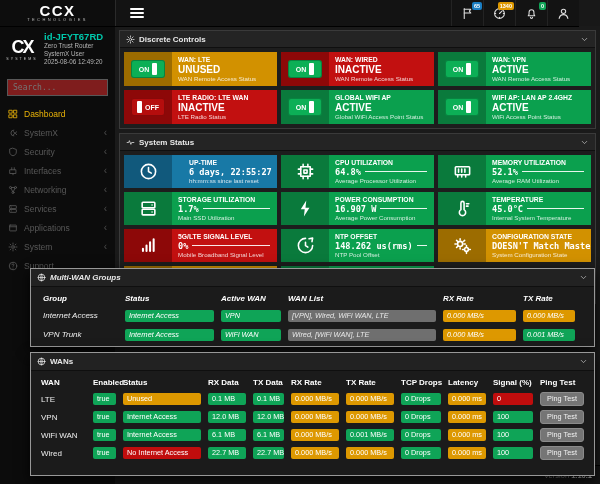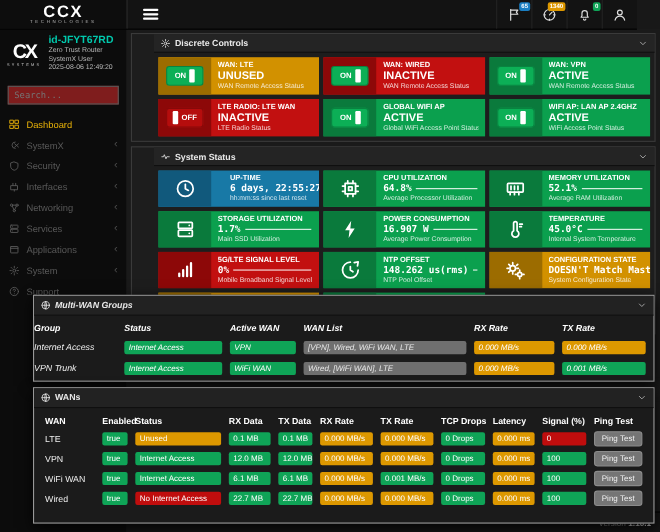--- a/index.html
+++ b/index.html
@@ -33,21 +33,21 @@
   .search-wrap{margin:6px 7px 8px 7px;}
   .search-input{width:100%;box-sizing:border-box;height:17px;background:#7f1d1d;border:1px solid #585858;
     color:#9a9a9a;font-family:"DejaVu Sans Mono",monospace;font-size:8px;padding:0 5px;outline:none;}
   .nav-item{display:flex;align-items:center;height:19px;padding:0 8px;gap:6px;color:#585858;cursor:pointer;}
   .nav-item.active{color:#eab308;}
   .nav-label{font-size:8.5px;}
   .nav-chev{margin-left:auto;font-size:10px;line-height:10px;color:#4d4d4d;}
 
   
   .content{position:absolute;top:26px;left:115px;right:0;bottom:18px;background:#1a1a1a;padding:4px;z-index:1;}
-  .panel{background:#1d1d1d;border:1px solid #3a3a3a;margin-bottom:4px;padding-left:20px;}
+  .panel{background:#1d1d1d;border:1px solid #3a3a3a;margin-bottom:4px;}
   .panel-header{height:16px;background:#242424;border-bottom:1px solid #0f0f0f;
     display:flex;align-items:center;padding:0 6px;gap:4px;color:#e8e8e8;}
   .panel-title{font-size:8px;font-weight:bold;}
   .ph-chev{margin-left:auto;color:#bbb;display:flex;align-items:center;cursor:pointer;}
 
   .dc-grid,.ss-grid{display:grid;grid-template-columns:repeat(3,1fr);gap:4px;padding:4px;}
   .dcard,.scard{height:34px;display:flex;overflow:hidden;}
   .scard{height:33px;}
   .dstrip,.sstrip{width:48px;flex:none;display:flex;align-items:center;justify-content:center;}
   .dbody,.sbody{flex:1;min-width:0;padding:2px 6px 2px 6px;display:flex;flex-direction:column;justify-content:center;}
@@ -69,21 +69,21 @@
   .toggle.off{background:#b50d0d;}
   .knob{width:5px;height:12px;background:#fff;border-radius:1px;}
 
   
   .float{position:absolute;left:30px;width:565px;background:#1b1b1b;border:1px solid #989898;
     box-shadow:0 4px 12px rgba(0,0,0,.85);z-index:5;box-sizing:border-box;}
   #multiwan-panel{top:268px;height:79px;font-style:italic;}
   #wans-panel{top:352px;height:124px;}
   .float .panel-header{height:17px;background:#222;}
 
-  .mw-grid{display:grid;grid-template-columns:82px 96px 67px 155px 80px 1fr;align-items:center;padding:0 0;}
+  .mw-grid{display:grid;grid-template-columns:82px 96px 67px 155px 80px 1fr;align-items:center;padding:0 12px;}
   .wan-grid{display:grid;grid-template-columns:52px 30px 85px 45px 38px 55px 55px 47px 45px 47px 1fr;align-items:center;padding:0 10px;}
   .thead{height:16px;margin-top:3px;}
   .th{font-size:8px;font-weight:bold;color:#fff;white-space:nowrap;}
   .trow{height:19px;}
   .wan-grid.trow{height:18px;}
   .cell-label{font-size:8px;color:#eee;white-space:nowrap;}
   .badge-cell{display:block;margin-right:7px;padding:2px 4px;border-radius:2px;font-size:7.3px;
     line-height:8px;color:#fff;white-space:nowrap;overflow:hidden;}
   .bg-green{background:#0fa457;} .bg-orange{background:#dd9800;} .bg-red{background:#c00d0d;}
   .bg-gray{background:#6f6f6f;color:#e8e8e8;}

